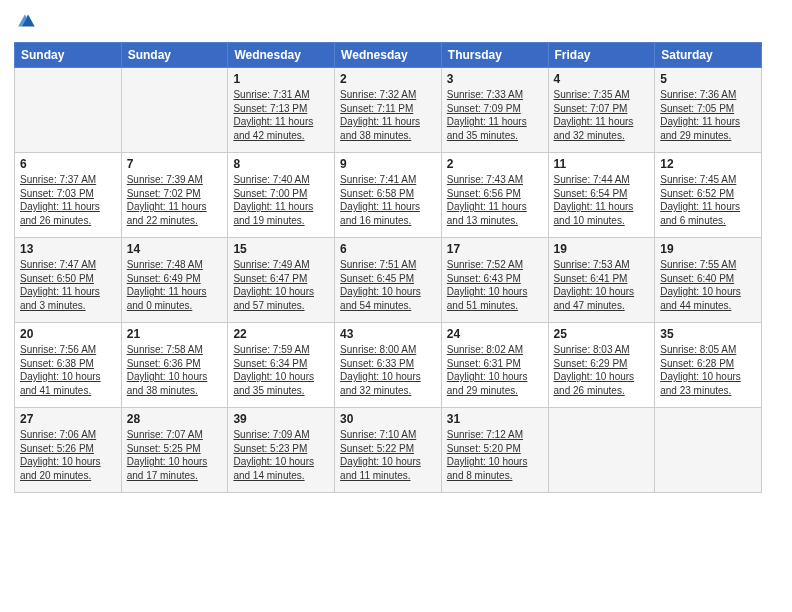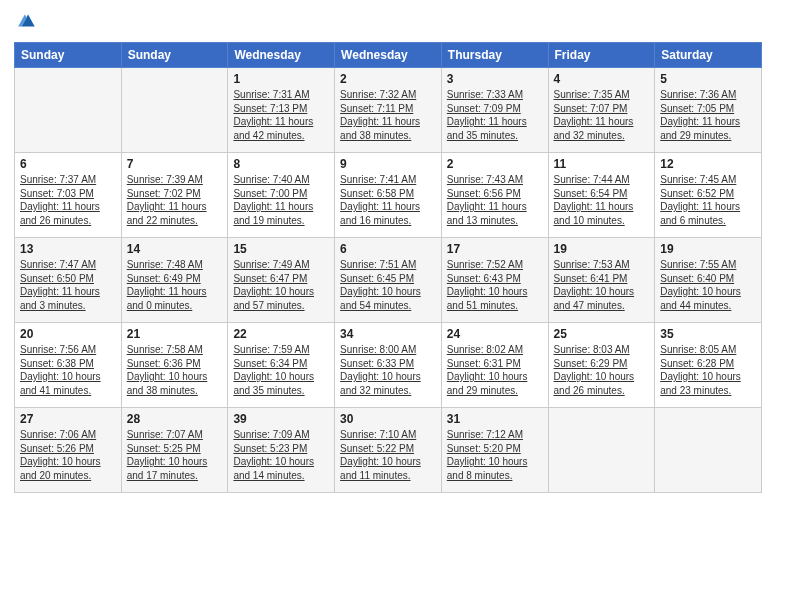--- a/index.html
+++ b/index.html
@@ -226,21 +226,21 @@
           </td>
           <td>
             <span class="day-num">21</span>
             <div class="day-info">Sunrise: 7:58 AM<br>Sunset: 6:36 PM<br>Daylight: 10 hours and 38 minutes.</div>
           </td>
           <td>
             <span class="day-num">22</span>
             <div class="day-info">Sunrise: 7:59 AM<br>Sunset: 6:34 PM<br>Daylight: 10 hours and 35 minutes.</div>
           </td>
           <td>
-            <span class="day-num">34</span>
+            <span class="day-num">43</span>
             <div class="day-info">Sunrise: 8:00 AM<br>Sunset: 6:33 PM<br>Daylight: 10 hours and 32 minutes.</div>
           </td>
           <td>
             <span class="day-num">24</span>
             <div class="day-info">Sunrise: 8:02 AM<br>Sunset: 6:31 PM<br>Daylight: 10 hours and 29 minutes.</div>
           </td>
           <td>
             <span class="day-num">25</span>
             <div class="day-info">Sunrise: 8:03 AM<br>Sunset: 6:29 PM<br>Daylight: 10 hours and 26 minutes.</div>
           </td>

